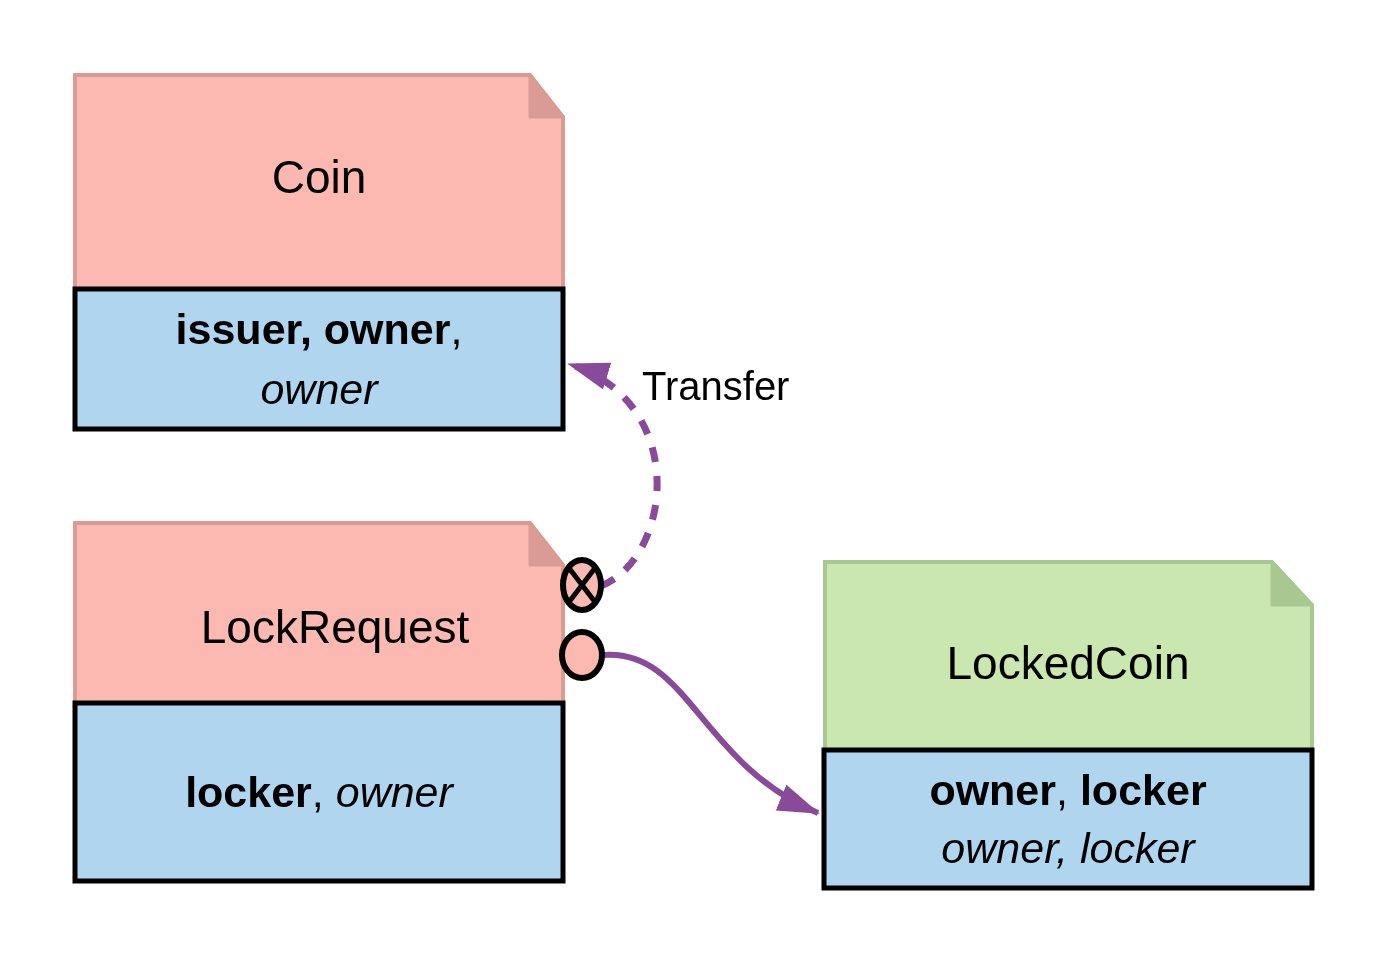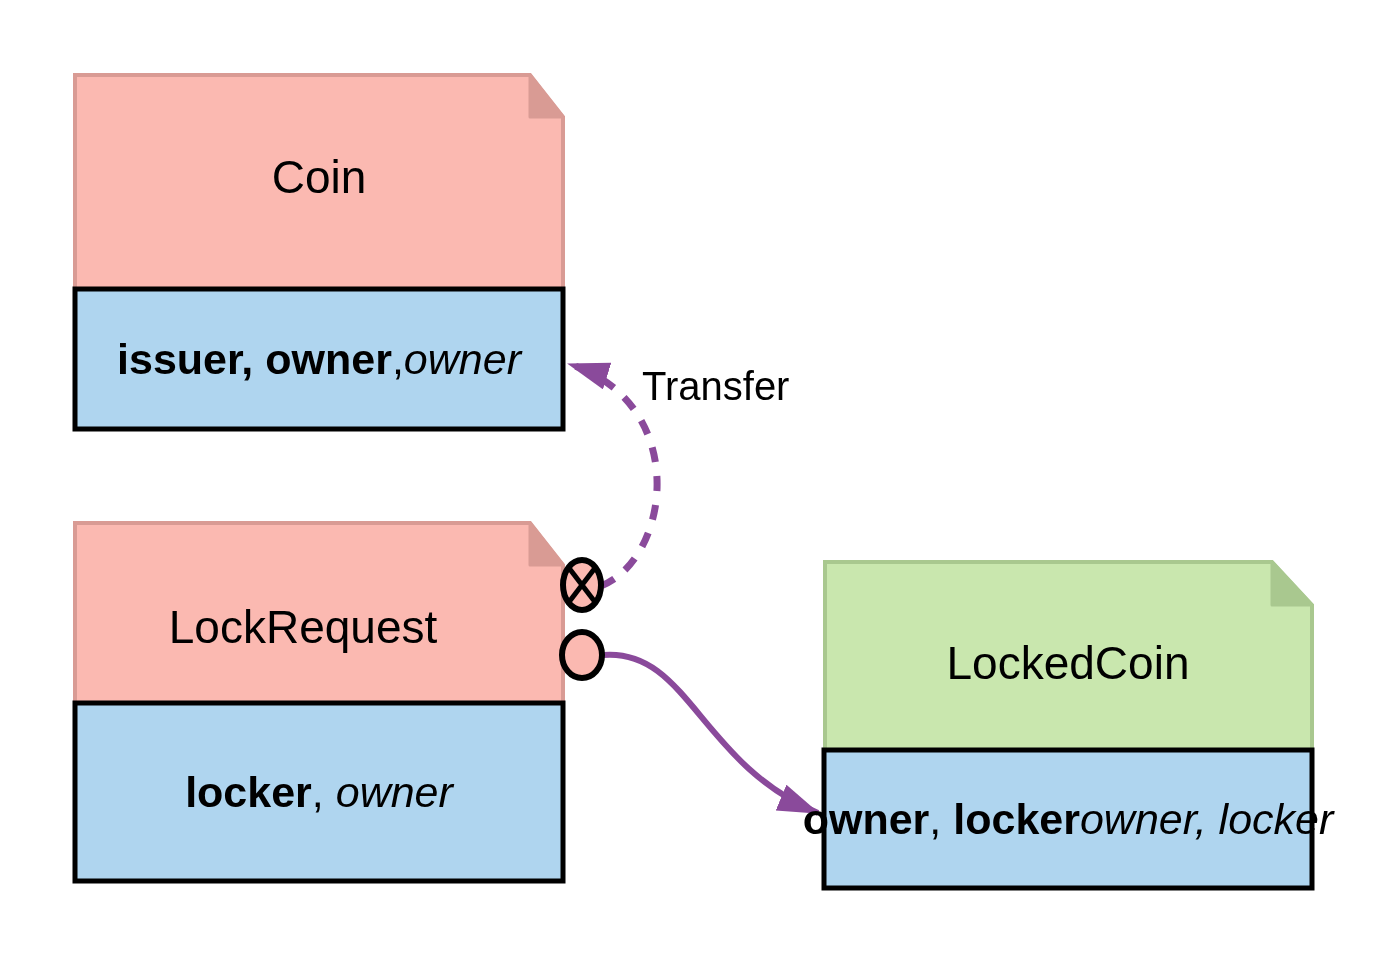--- a/index.html
+++ b/index.html
@@ -27,21 +27,21 @@
     white-space: pre;
   }
   .node-title {
     font-size: 46px;
     line-height: 56px;
     width: 488px;
   }
   .attr-block {
     width: 488px;
     display: flex;
-    flex-direction: row;
+    flex-direction: column;
     justify-content: center;
     align-items: center;
   }
   .attr-line {
     font-size: 43px;
     white-space: pre;
   }
   .lh60 .attr-line { line-height: 60px; }
   .lh58 .attr-line { line-height: 58px; }
   .b { font-weight: bold; }
@@ -90,21 +90,21 @@
     <ellipse cx="582" cy="655" rx="20" ry="23" fill="#FBB9B1" stroke="#000000" stroke-width="6"></ellipse>
   </svg>
 
   <div class="txt node-title" style="left:75px; top:149px;">Coin</div>
 
   <div class="txt attr-block lh60" style="left:75px; top:289px; height:140px;">
     <div class="attr-line"><span class="b">issuer, owner</span><span class="r">,</span></div>
     <div class="attr-line"><span class="i">owner</span></div>
   </div>
 
-  <div class="txt node-title" style="left:59px; top:599px;">LockRequest</div>
+  <div class="txt node-title" style="left:91px; top:599px;">LockRequest</div>
 
   <div class="txt attr-block lh60" style="left:75px; top:703px; height:178px;">
     <div class="attr-line"><span class="b">locker</span><span class="r">, </span><span class="i">owner</span></div>
   </div>
 
   <div class="txt node-title" style="left:824px; top:635px;text-align:center;">LockedCoin</div>
 
   <div class="txt attr-block lh58" style="left:824px; top:750px; height:138px;">
     <div class="attr-line"><span class="b">owner</span><span class="r">, </span><span class="b">locker</span></div>
     <div class="attr-line"><span class="i">owner, locker</span></div>

